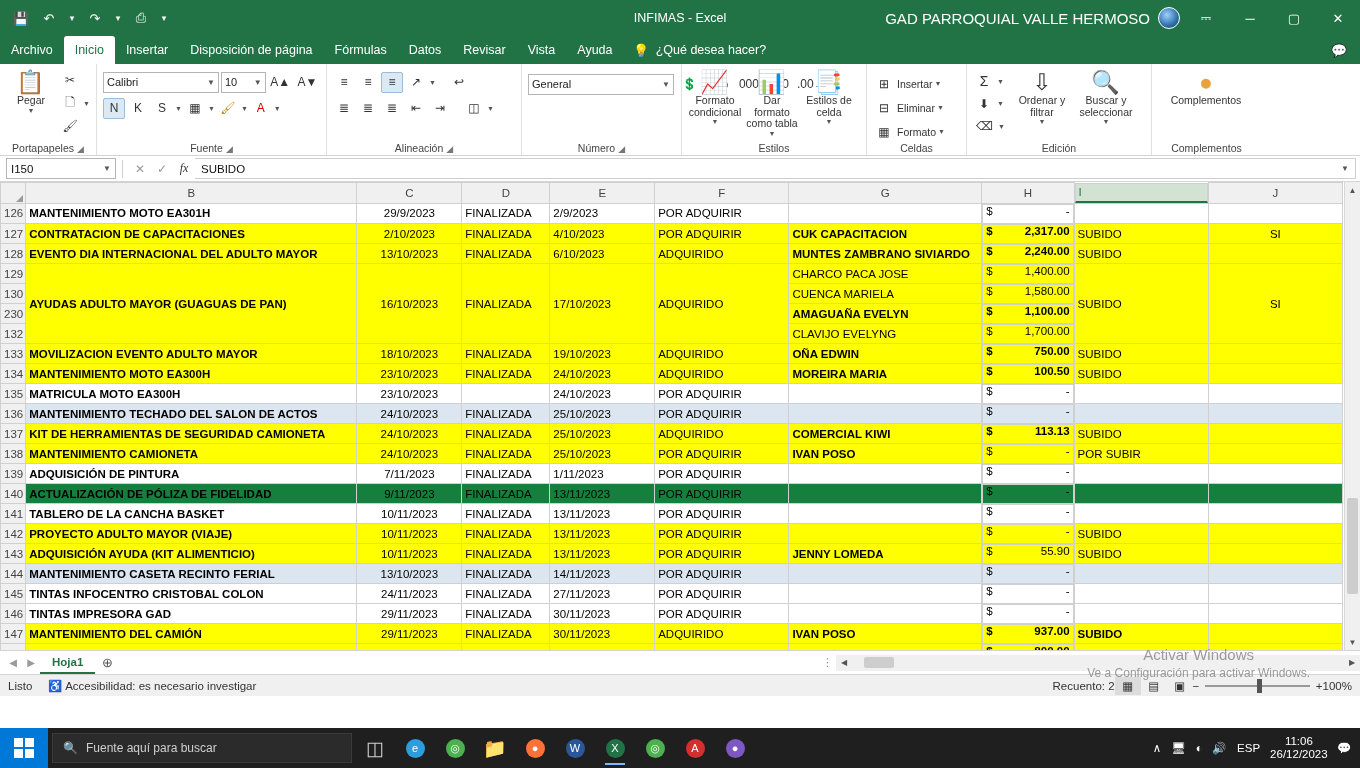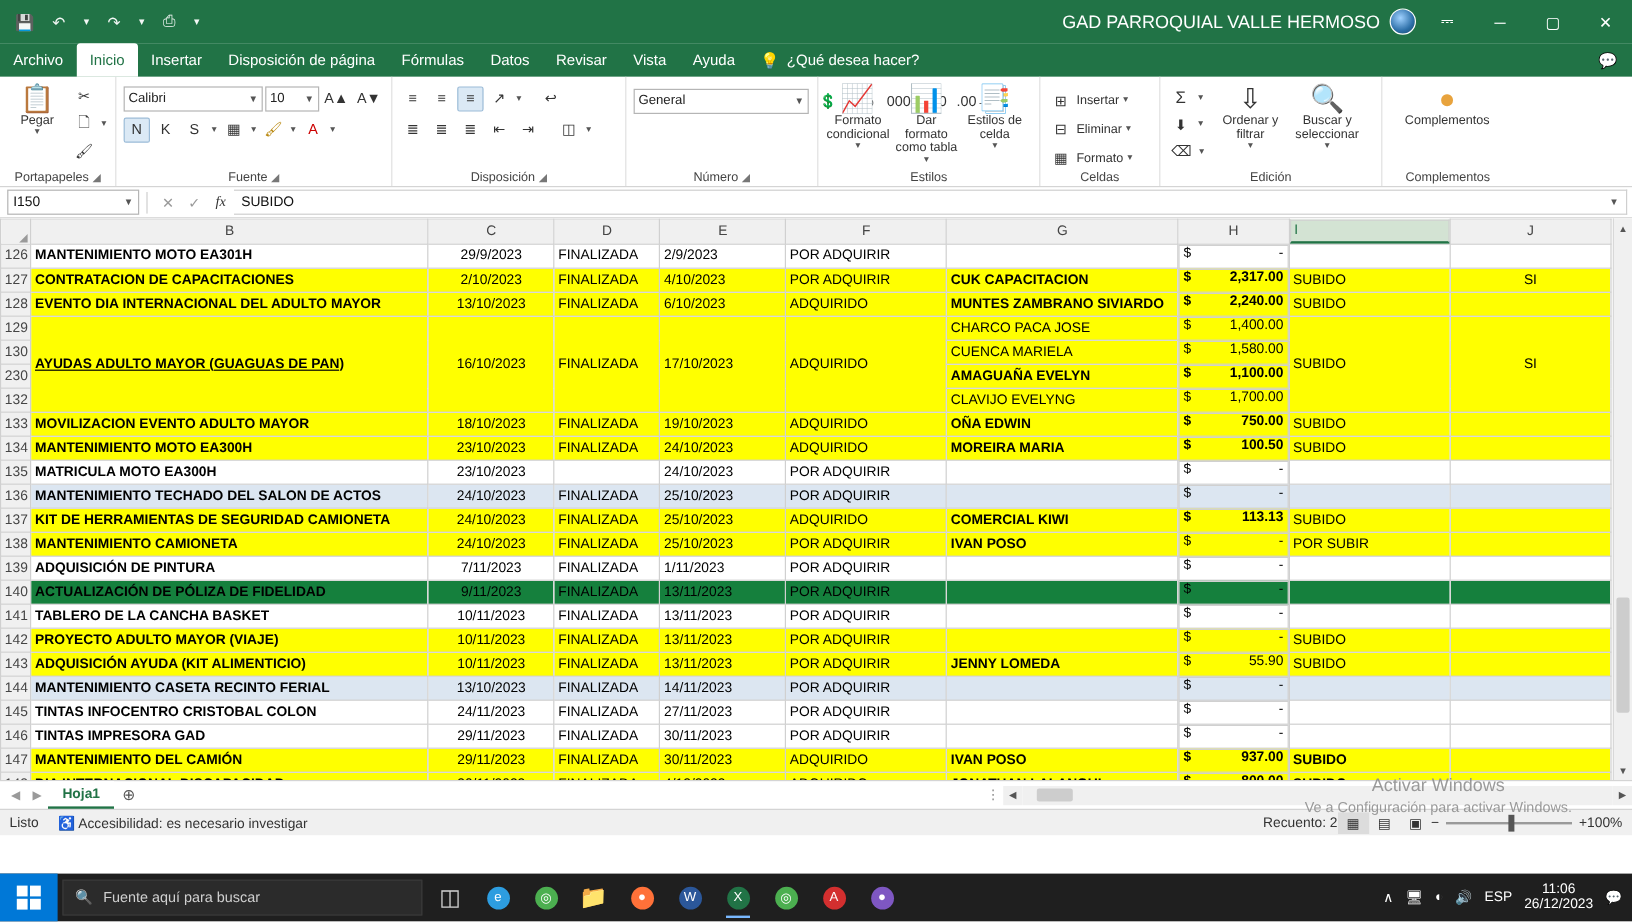--- a/index.html
+++ b/index.html
@@ -195,20 +195,21 @@
   <div class="titlebar">
     <div class="qat">
       <div class="qat-btn">💾</div>
       <div class="qat-btn">↶</div>
       <div class="qat-btn small">▾</div>
       <div class="qat-btn">↷</div>
       <div class="qat-btn small">▾</div>
       <div class="qat-btn">⎙</div>
       <div class="qat-btn small">▾</div>
     </div>
+    <div class="title-center">INFIMAS  -  Excel</div>
     <div class="acct">
       <span>GAD PARROQUIAL VALLE HERMOSO</span>
       <span class="avatar"></span>
     </div>
     <div class="wbtn">⎓</div>
     <div class="wbtn">─</div>
     <div class="wbtn">▢</div>
     <div class="wbtn close">✕</div>
   </div>
 
@@ -297,21 +298,21 @@
         <div class="smallrow">
           <span class="sbtn">≣</span>
           <span class="sbtn">≣</span>
           <span class="sbtn">≣</span>
           <span class="sbtn">⇤</span>
           <span class="sbtn">⇥</span>
           <span class="sbtn" style="margin-left:10px">◫</span>
           <span class="caret-mini">▼</span>
         </div>
       </div>
-      <div class="rgroup-label"><span>Disposición</span><span class="dialog">◢</span></div>
+      <div class="rgroup-label"><span>Alineación</span><span class="dialog">◢</span></div>
     </div>
 
     <div class="rgroup" style="width:160px">
       <div class="rbody" style="flex-direction:row; gap:5px; padding-top:6px">
         <div class="smallrow">
           <div class="sel" style="width:146px">
             <span>General</span>
               <span class="caret">▼</span>
           </div>
         </div>
@@ -498,21 +499,21 @@
               <td class="y b">MUNTES ZAMBRANO SIVIARDO</td>
               <td class="y money b">
                 <span>$</span>
                 <span>2,240.00</span>
               </td>
               <td class="y">SUBIDO</td>
               <td class="y"></td>
             </tr>
             <tr>
               <td class="rowhead">129</td>
-              <td class="y b" rowspan="4" style="vertical-align: middle; text-decoration: underline;">AYUDAS ADULTO MAYOR (GUAGUAS DE PAN)</td>
+              <td class="y b" rowspan="4" style="vertical-align: middle;">AYUDAS ADULTO MAYOR (GUAGUAS DE PAN)</td>
               <td class="y c" rowspan="4" style="vertical-align: middle;">16/10/2023</td>
               <td class="y" rowspan="4" style="vertical-align: middle;">FINALIZADA</td>
               <td class="y" rowspan="4" style="vertical-align: middle;">17/10/2023</td>
               <td class="y" rowspan="4" style="vertical-align: middle;">ADQUIRIDO</td>
               <td class="y">CHARCO PACA JOSE</td>
               <td class="y money">
                 <span>$</span>
                 <span>1,400.00</span>
               </td>
               <td class="y" rowspan="4" style="vertical-align: middle;">SUBIDO</td>

